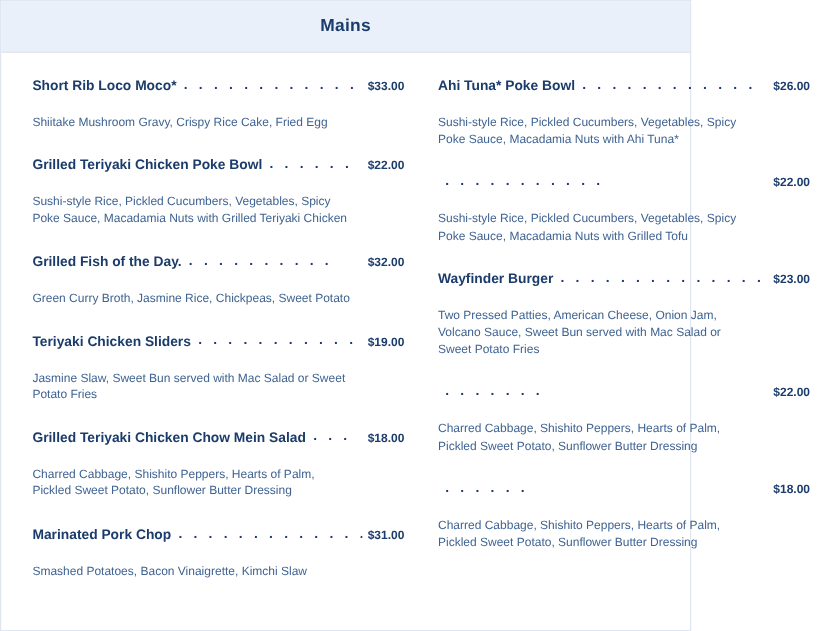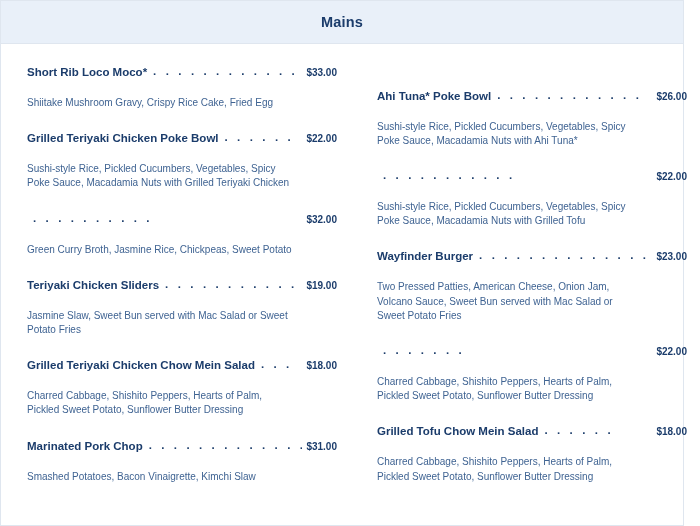--- a/index.html
+++ b/index.html
@@ -9,21 +9,21 @@
   body {
     width: 700px;
     height: 526px;
     background: #ffffff;
     font-family: "Liberation Sans", sans-serif;
     color: #1f3a66;
     overflow: hidden;
   }
   .page {
     position: relative;
-    width: 684px;
+    width: 576px;
     height: 526px;
     box-sizing: border-box;
     border: 1px solid #dfe6ef;
     background: #ffffff;
   }
   .section-header {
     background: #e9f0f9;
     height: 42px;
     display: flex;
     align-items: center;
@@ -32,22 +32,21 @@
   }
   .section-header .title {
     font-size: 14.5px;
     font-weight: bold;
     color: #1b3c6b;
     letter-spacing: 0.2px;
   }
   .menu-body {
     padding: 22px 26px 10px 26px;
     display: flex;
-    gap: 40px;
-    align-items: flex-end;
+    gap: 28px;
   }
   .column {
     width: 310px;
     display: flex;
     flex-direction: column;
   }
   .menu-item {
     margin-bottom: 22px;
   }
   .item-line {
@@ -116,20 +115,21 @@
         <div class="item-line">
           <span class="item-name">Grilled Teriyaki Chicken Poke Bowl</span>
           <span class="dots">. . . . . .</span>
           <span class="item-price">$22.00</span>
         </div>
         <div class="item-desc">Sushi-style Rice, Pickled Cucumbers, Vegetables, Spicy Poke Sauce, Macadamia Nuts with Grilled Teriyaki Chicken</div>
       </div>
 
       <div class="menu-item">
         <div class="item-line">
+          <span class="item-name">Grilled Fish of the Day.</span>
           <span class="dots">. . . . . . . . . .</span>
           <span class="item-price">$32.00</span>
         </div>
         <div class="item-desc">Green Curry Broth, Jasmine Rice, Chickpeas, Sweet Potato</div>
       </div>
 
       <div class="menu-item">
         <div class="item-line">
           <span class="item-name">Teriyaki Chicken Sliders</span>
           <span class="dots">. . . . . . . . . . .</span>
@@ -189,21 +189,20 @@
       <div class="menu-item">
         <div class="item-line">
           <span class="dots">. . . . . . .</span>
           <span class="item-price">$22.00</span>
         </div>
         <div class="item-desc">Charred Cabbage, Shishito Peppers, Hearts of Palm, Pickled Sweet Potato, Sunflower Butter Dressing</div>
       </div>
 
       <div class="menu-item">
         <div class="item-line">
-          <span class="item-name">Grilled Tofu Chow Mein Salad</span>
           <span class="dots">. . . . . .</span>
           <span class="item-price">$18.00</span>
         </div>
         <div class="item-desc">Charred Cabbage, Shishito Peppers, Hearts of Palm, Pickled Sweet Potato, Sunflower Butter Dressing</div>
       </div>
 
     </div>
 
   </div>
 </div>

